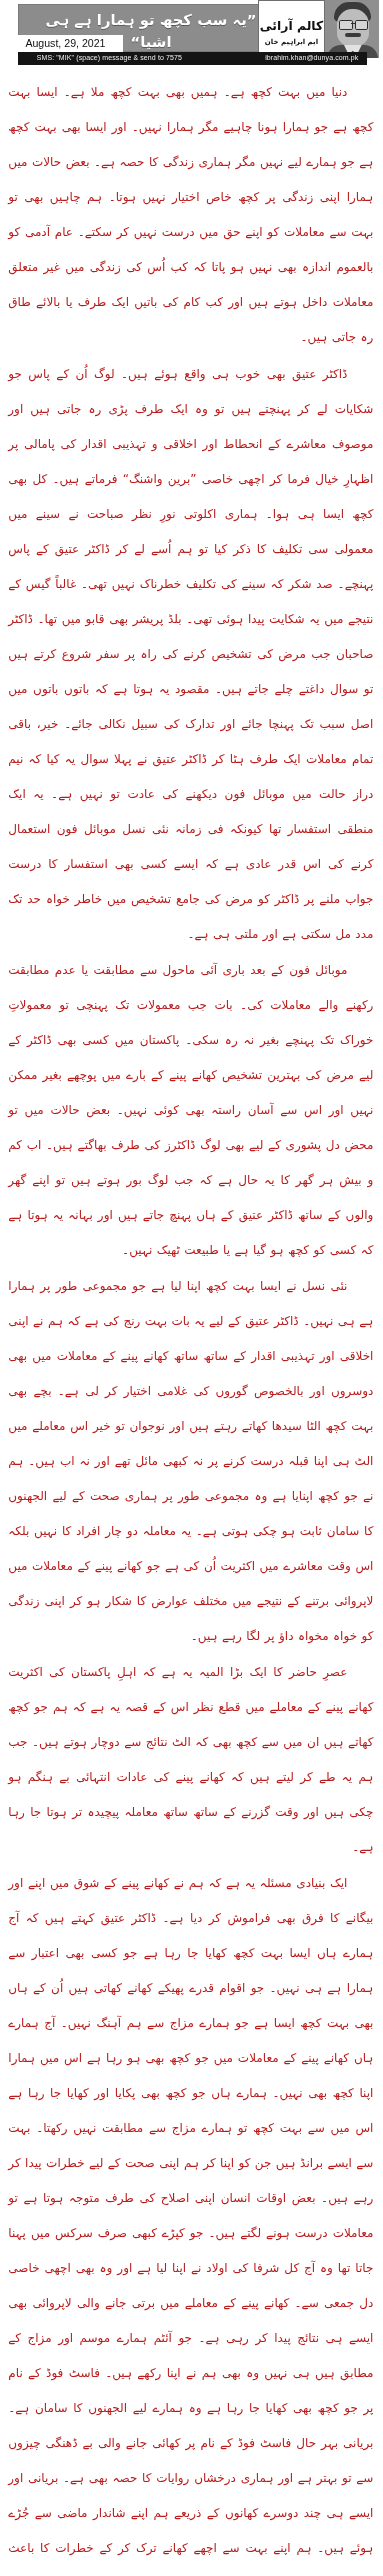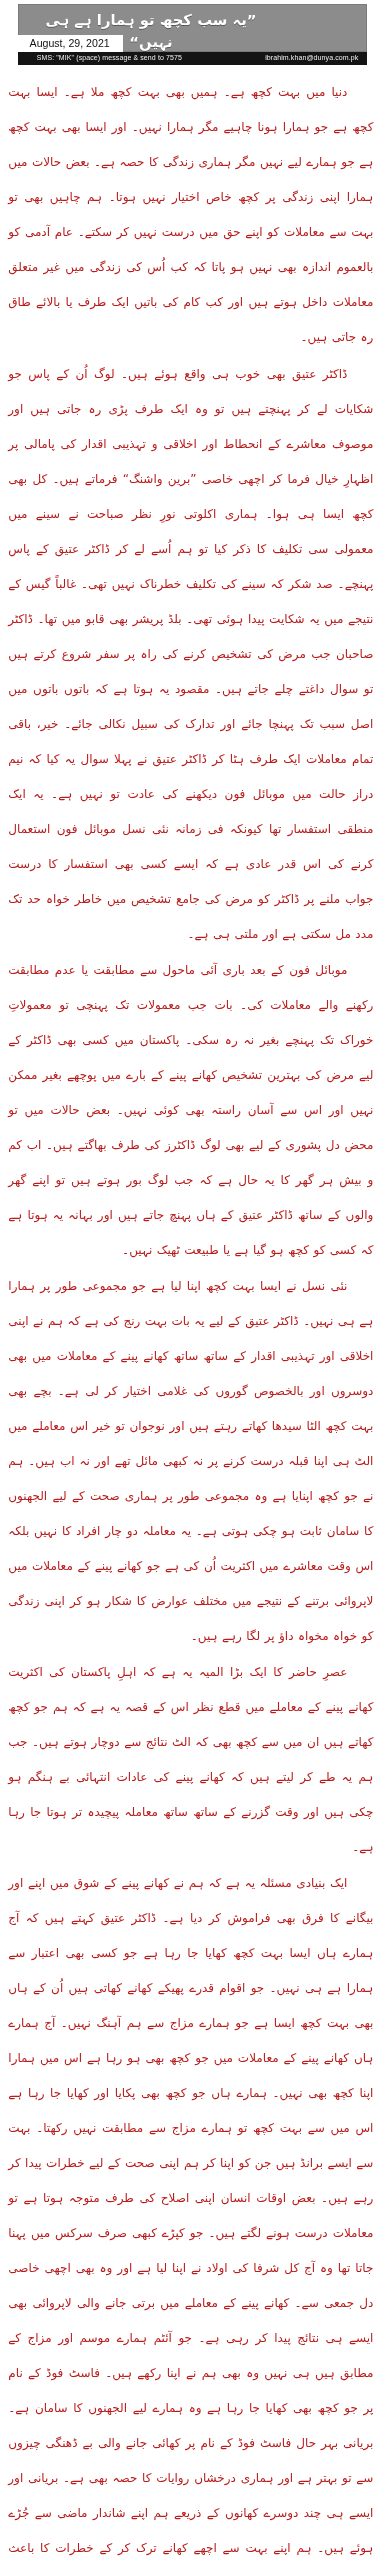--- a/index.html
+++ b/index.html
@@ -127,21 +127,21 @@
     background:#ffffff;
     padding:1.2px 13px 1.2px 3.5px;
     box-sizing:border-box;
   }
   .date-text{
     font-family:"Liberation Sans",sans-serif;
     font-size:10.6px;
     font-weight:400;
     color:#111;
     direction:ltr;
-    text-align:right;
+    text-align:center;
     line-height:14px;
     white-space:nowrap;
   }
   .contactbar{
     position:absolute;
     left:17.7px;
     top:52px;
     width:349px;
     height:13px;
     background:#141414;
@@ -190,22 +190,38 @@
 </head>
 <body>
 
 <div class="page">
 
   <div class="masthead">
 
     <div class="banner"></div>
     <div class="banner-inner-line"></div>
 
-    <div class="headline">”یہ سب کچھ تو ہمارا ہے ہی نہیں“</div>
-
+    <div class="headline">”یہ سب کچھ تو ہمارا ہے ہی اشیا“</div>
+
+    <div class="author-block">
+      <div class="nameplate">
+        <div class="brand-title">کالم آرائی</div>
+        <div class="brand-author">ایم ابراہیم خان</div>
+      </div>
+      <div class="author-photo">
+        <div class="ph-hair"></div>
+        <div class="ph-face"></div>
+        <div class="ph-glass-l"></div>
+        <div class="ph-glass-r"></div>
+        <div class="ph-bridge"></div>
+        <div class="ph-mous"></div>
+        <div class="ph-body"></div>
+        <div class="ph-collar"></div>
+      </div>
+    </div>
 
     <div class="date-notch">
       <div class="date-text">August, 29, 2021</div>
     </div>
 
     <div class="contactbar">
       <div class="sms-text">SMS: "MIK" (space) message &amp; send to 7575</div>
       <div class="email-text">ibrahim.khan@dunya.com.pk</div>
     </div>
   </div>

